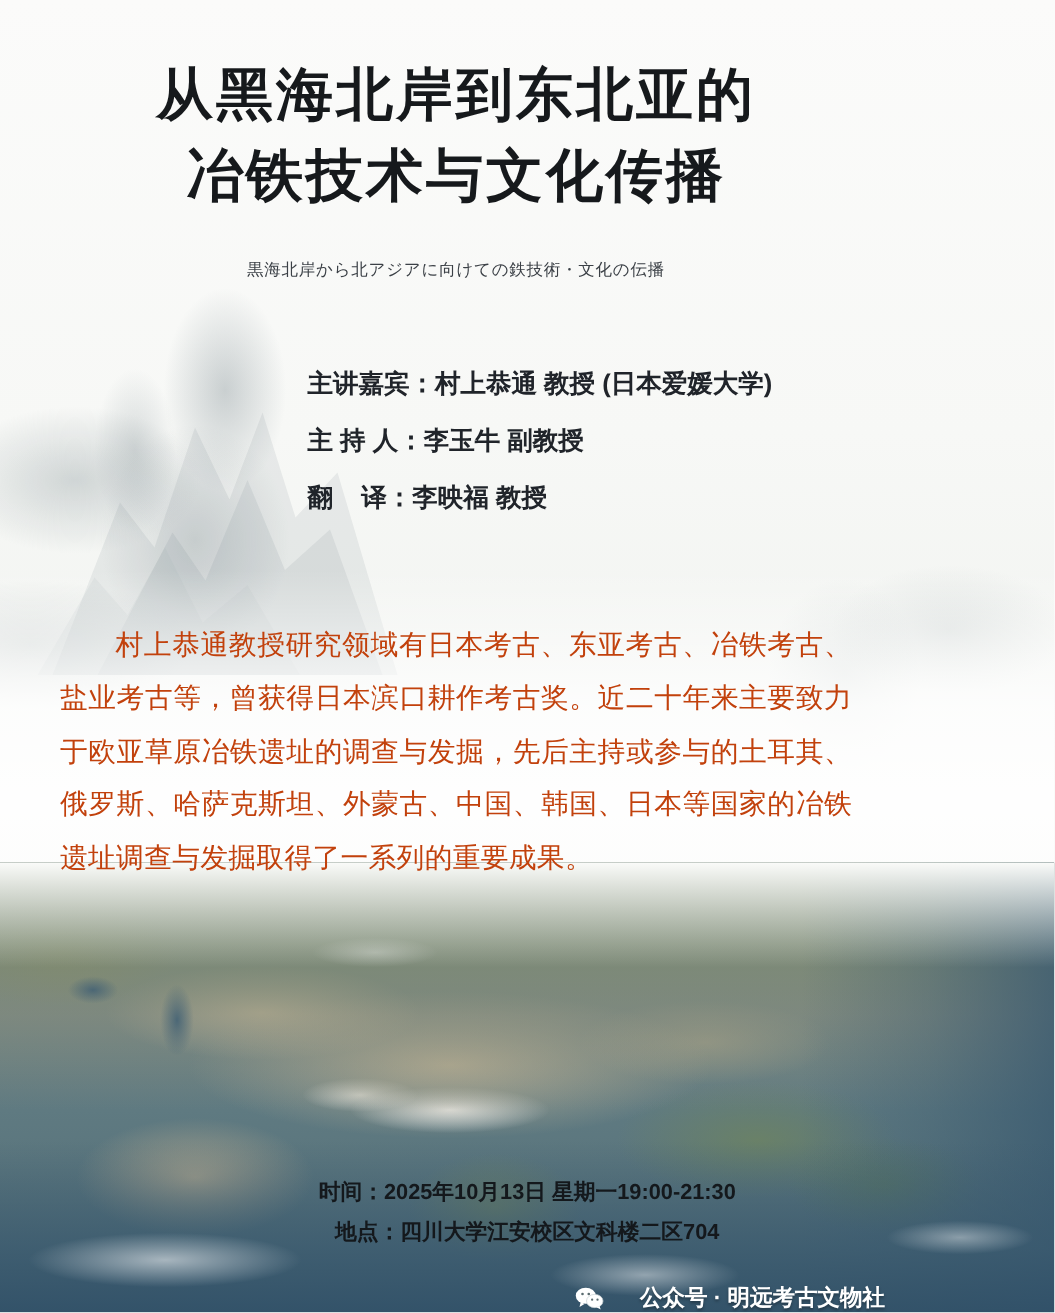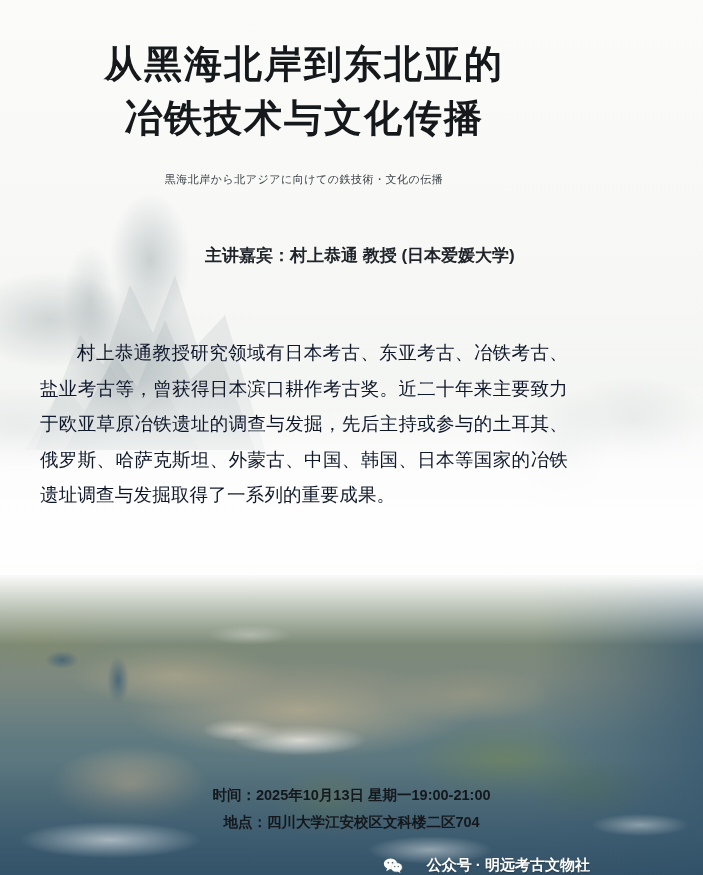--- a/index.html
+++ b/index.html
@@ -153,21 +153,21 @@
     margin-top: 50px;
     padding-left: 205px;
     color: #20242a;
     font-size: 17px;
     line-height: 2.25;
   }
   .speakers div { white-space: pre; font-weight: bold; }
 
   .bio {
     margin: 60px 40px 0 40px;
-    color: #0f172a;
+    color: #c2410c;
     font-size: 18.5px;
     line-height: 1.92;
     text-align: justify;
     text-indent: 2em;
     letter-spacing: .2px;
   }
 
   .footer {
     position: absolute;
     left: 0;
@@ -225,26 +225,28 @@
 
     <h1 class="title">
       <span>从黑海北岸到东北亚的</span>
       <span class="line2">冶铁技术与文化传播</span>
     </h1>
 
     <div class="subtitle">黒海北岸から北アジアに向けての鉄技術・文化の伝播</div>
 
     <div class="speakers">
       <div>主讲嘉宾：村上恭通 教授 (日本爱媛大学)</div>
+      <div>主 持 人：李玉牛 副教授</div>
+      <div>翻    译：李映福 教授</div>
     </div>
 
     <div class="bio">村上恭通教授研究领域有日本考古、东亚考古、冶铁考古、盐业考古等，曾获得日本滨口耕作考古奖。近二十年来主要致力于欧亚草原冶铁遗址的调查与发掘，先后主持或参与的土耳其、俄罗斯、哈萨克斯坦、外蒙古、中国、韩国、日本等国家的冶铁遗址调查与发掘取得了一系列的重要成果。</div>
 
     <div class="footer">
-      <span class="line">时间：2025年10月13日 星期一19:00-21:00</span>
+      <span class="line">时间：2025年10月13日 星期一19:00-21:30</span>
       <span class="line">地点：四川大学江安校区文科楼二区704</span>
     </div>
 
     <div class="account">
       <span class="wechat-icon">
         <svg viewBox="0 0 24 20" width="20" height="17" aria-hidden="true">
           <ellipse cx="9" cy="8" rx="8" ry="6.4" fill="#ffffff"></ellipse>
           <path d="M5,13 L4,17 L8,14.6 Z" fill="#ffffff"></path>
           <circle cx="6.4" cy="6.6" r="1.05" fill="#5a6b6f"></circle>
           <circle cx="11.4" cy="6.6" r="1.05" fill="#5a6b6f"></circle>

